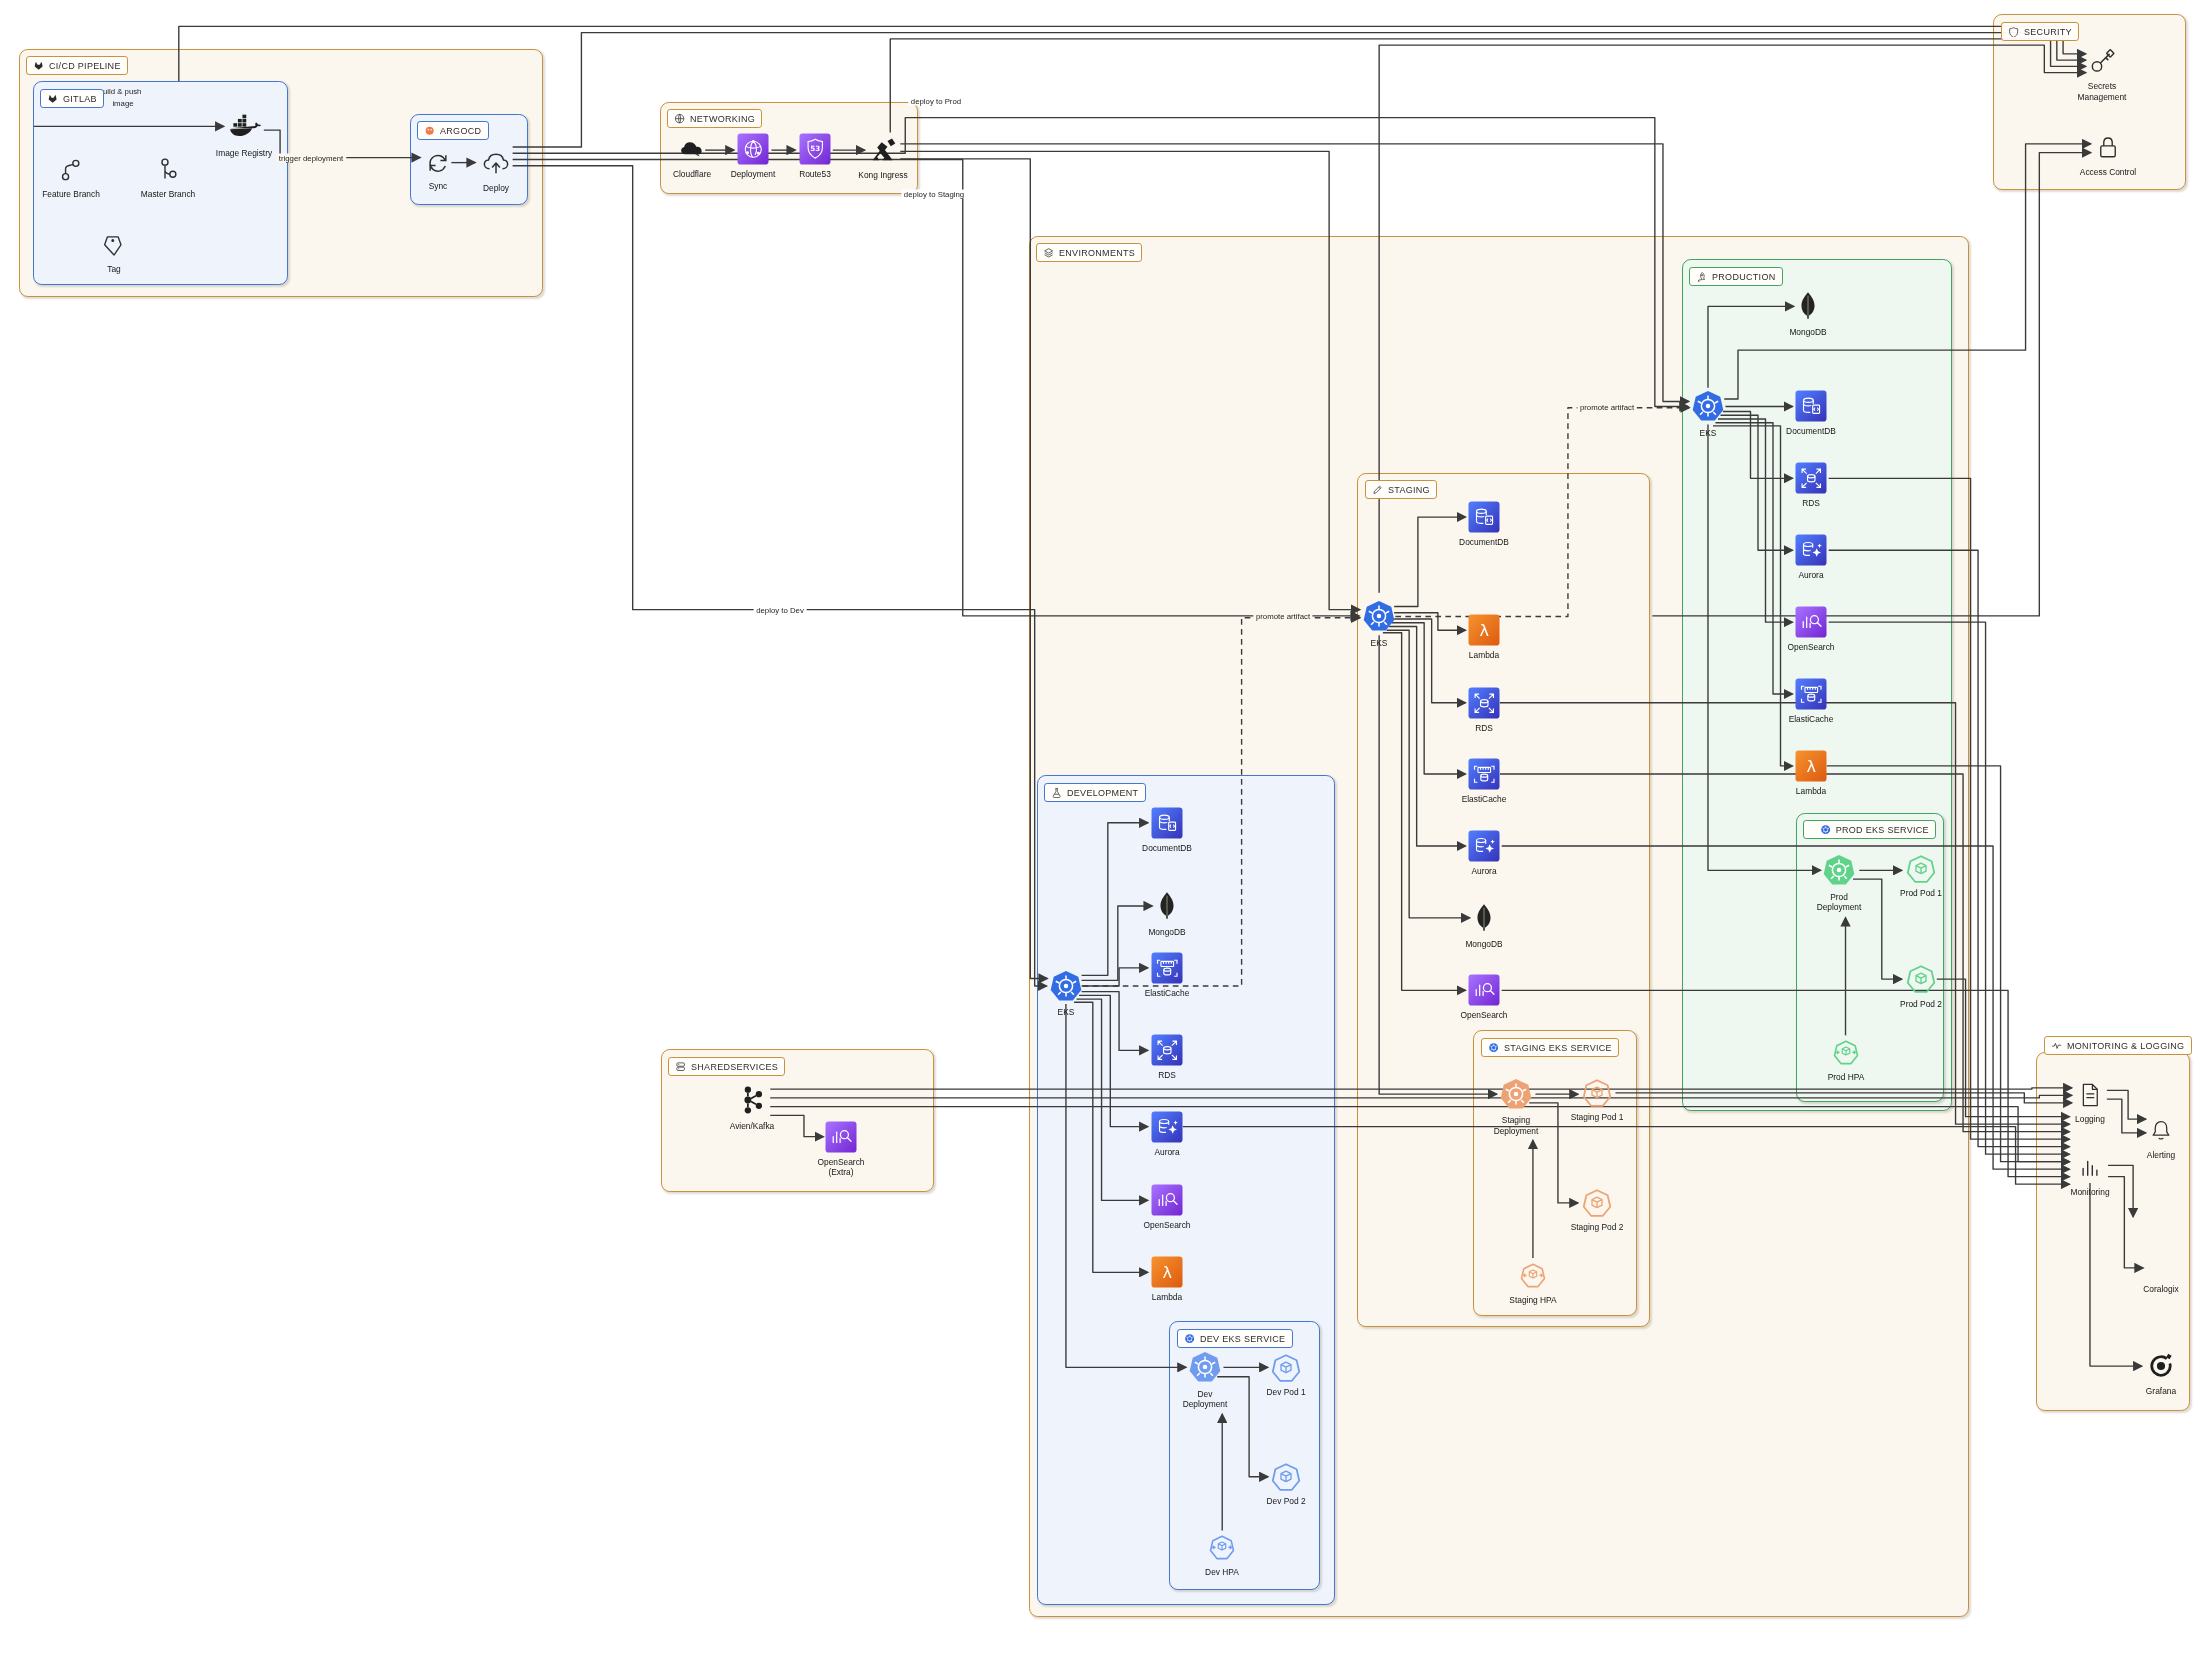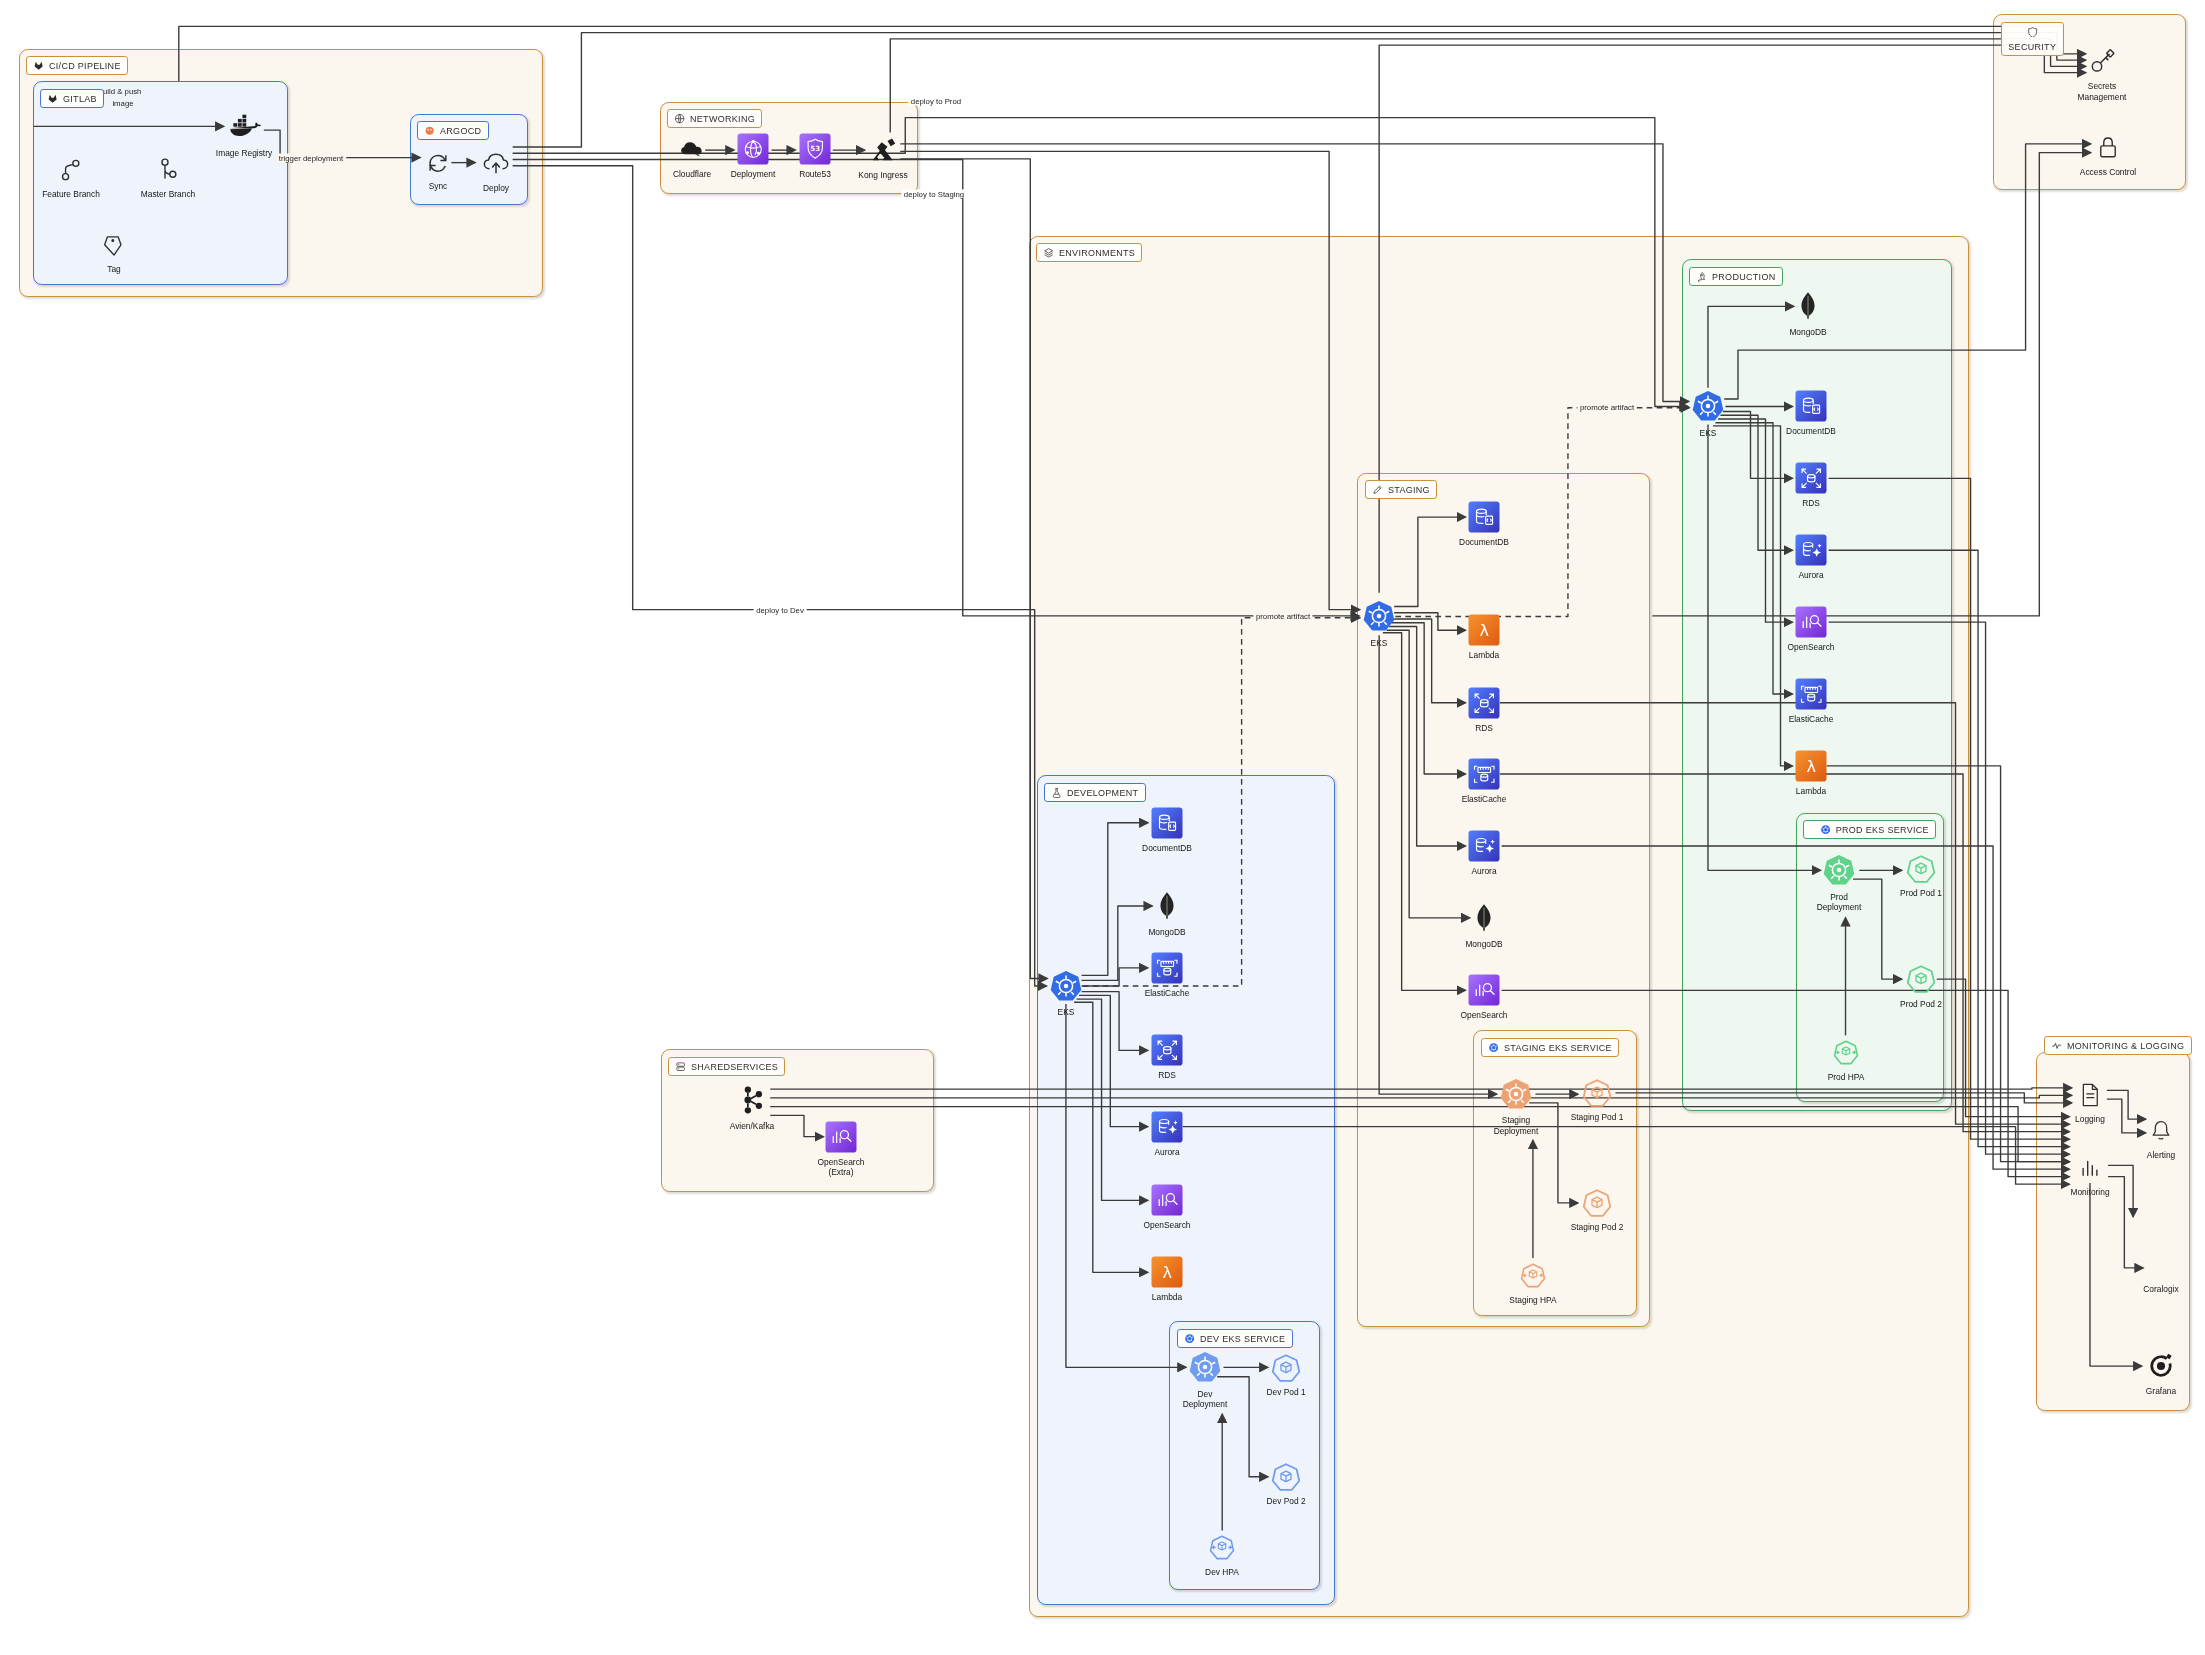--- a/index.html
+++ b/index.html
@@ -161,21 +161,21 @@
         <span class="cicon">
           <svg width="11.3" height="11.3" viewBox="0 0 24 24">
             <g stroke="#333" stroke-width="1.6" fill="none">
               <circle cx="12" cy="12" r="9"></circle>
               <path d="M3,12 h18 M12,3 c3,3 3,15 0,18 M12,3 c-3,3 -3,15 0,18"></path>
             </g>
           </svg>
         </span>
         <span>NETWORKING</span>
       </div>
-      <div class="chip t-cream" style="left: 2001px; top: 22px; flex-direction: column;">
+      <div class="chip t-cream" style="left: 2001px; top: 22px;">
         <span class="cicon">
           <svg width="11.3" height="11.3" viewBox="0 0 24 24">
             <path d="M12,3.5 c2.8,1.8 5.6,2.4 8.5,2.4 v6.6 c0,5.6 -3.4,9 -8.5,11.5 -5.1,-2.5 -8.5,-5.9 -8.5,-11.5 V5.9 c2.9,0 5.7,-0.6 8.5,-2.4 z" stroke="#333" stroke-width="1.6" fill="none"></path>
           </svg>
         </span>
         <span>SECURITY</span>
       </div>
       <div class="chip t-cream" style="left: 1036px; top: 243px;">
         <span class="cicon">
           <svg width="11.3" height="11.3" viewBox="0 0 24 24">

